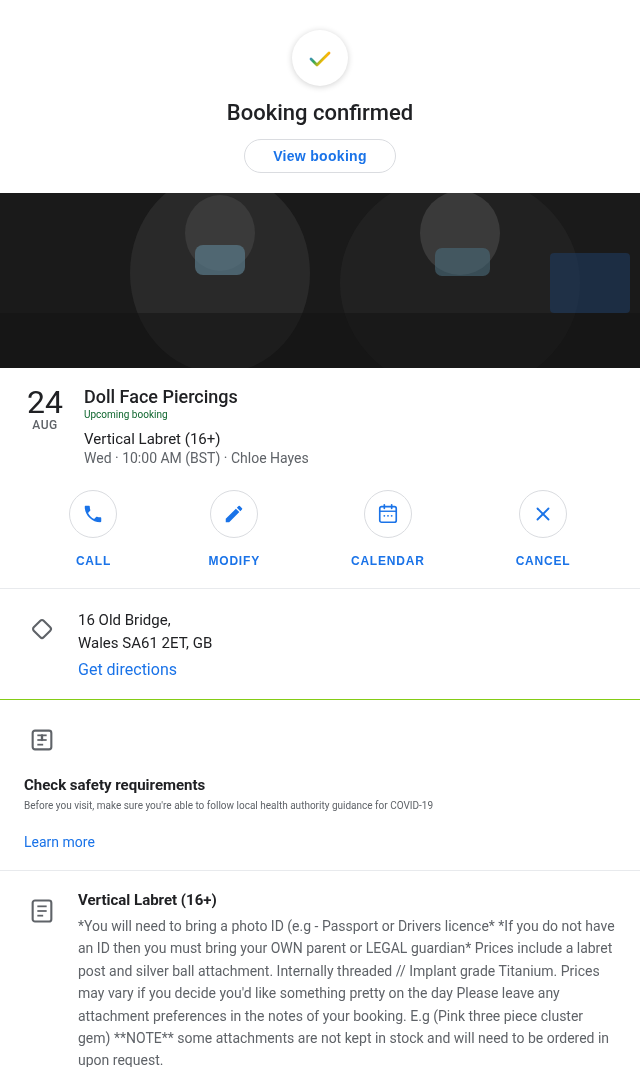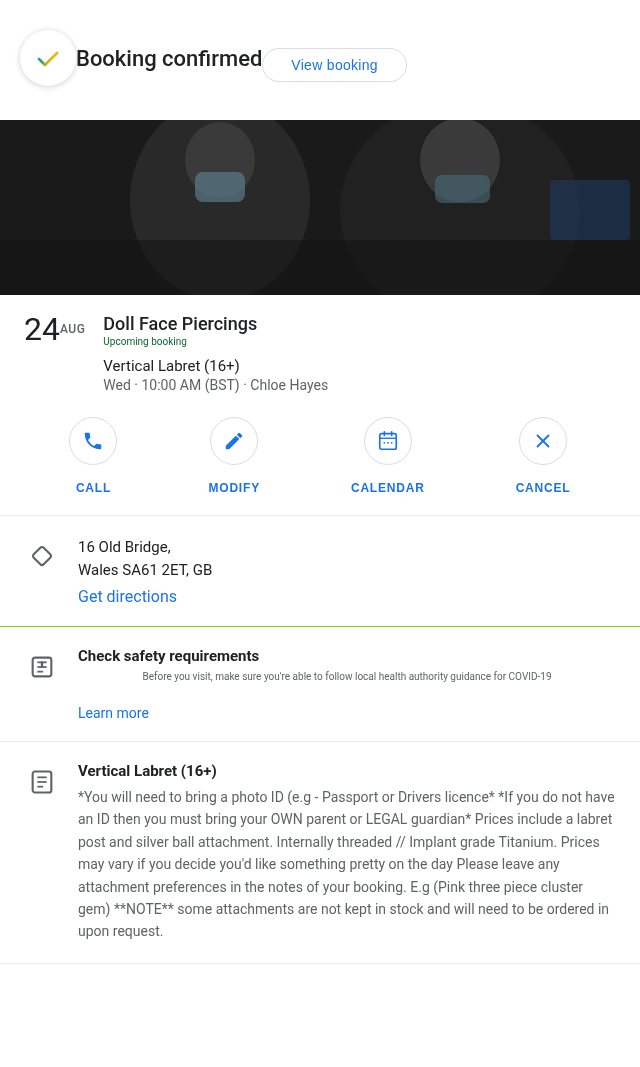--- a/index.html
+++ b/index.html
@@ -6,21 +6,21 @@
     body {
       font-family: 'Roboto', Arial, sans-serif;
       background: #fff;
       width: 640px;
       min-height: 1067px;
       color: #202124;
       font-size: 14px;
     }
     .header {
       display: flex;
-      flex-direction: row;
+      flex-direction: column;
       align-items: center;
       padding: 30px 20px 20px;
     }
     .google-check {
       width: 56px;
       height: 56px;
       border-radius: 50%;
       background: #fff;
       box-shadow: 0 1px 6px rgba(0,0,0,0.18);
       display: flex;
@@ -34,21 +34,21 @@
       color: #202124;
       margin-bottom: 14px;
     }
     .view-booking-btn {
       border: 1.5px solid #dadce0;
       border-radius: 20px;
       padding: 8px 28px;
       color: #1a73e8;
       background: #fff;
       font-size: 14px;
-      font-weight: 400;
+      font-weight: 700;
       cursor: pointer;
       letter-spacing: 0.3px;
     }
     .hero-image {
       width: 100%;
       height: 175px;
       background: linear-gradient(135deg, #222 0%, #444 40%, #1a1a2e 100%);
       overflow: hidden;
       position: relative;
     }
@@ -64,20 +64,21 @@
       justify-content: center;
     }
     .booking-info {
       display: flex;
       align-items: flex-start;
       gap: 18px;
       padding: 18px 24px 8px;
     }
     .date-block {
       display: flex;
+      flex-direction: column;
       align-items: center;
       min-width: 42px;
     }
     .date-day {
       font-size: 32px;
       font-weight: 400;
       color: #202124;
       line-height: 1;
     }
     .date-month {
@@ -174,20 +175,21 @@
       font-size: 16px;
       cursor: pointer;
       text-decoration: none;
     }
     .safety-section {
       display: flex;
       align-items: flex-start;
       gap: 18px;
       padding: 20px 24px;
       border-bottom: 1px solid #e8eaed;
+      flex-direction: column;
     }
     .safety-icon {
       width: 36px;
       height: 36px;
       display: flex;
       align-items: center;
       justify-content: center;
       flex-shrink: 0;
       margin-top: 2px;
     }

